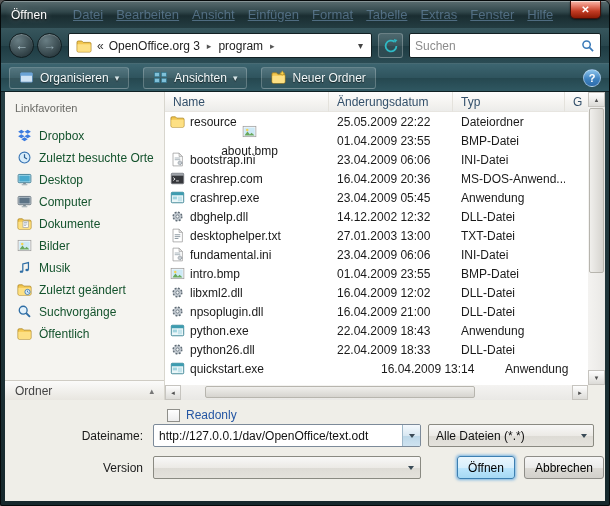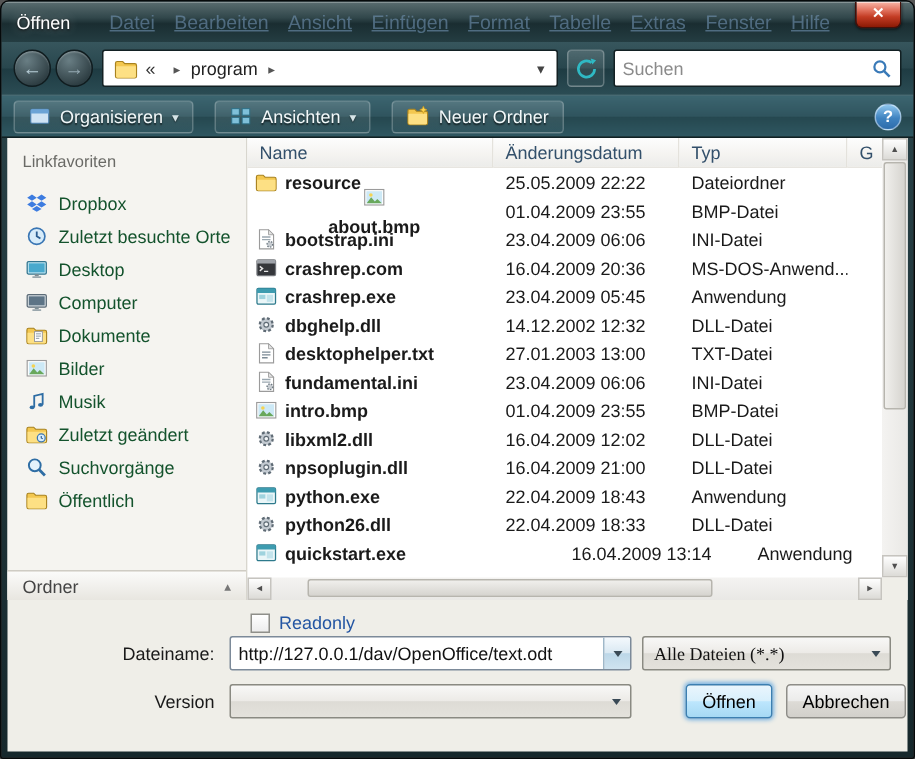--- a/index.html
+++ b/index.html
@@ -122,21 +122,21 @@
   .list-header{ position:absolute; top:0; left:0; right:17px; height:20px; display:flex; }
   .col-h{
     flex:none; height:20px; padding:3px 0 0 8px; font-size:12px; color:#33506b;
     background:linear-gradient(#fdfdfd,#f4f3f0 60%,#ececea);
     border-right:1px solid #e4e2dc; border-bottom:1px solid #e7e5e0;
     white-space:nowrap; overflow:hidden; cursor:pointer;
   }
   .list-body{ position:absolute; top:20px; left:0; right:17px; bottom:15px; overflow:hidden; }
   .frow{ height:19px; display:flex; align-items:center; cursor:pointer; }
   .cell{ flex:none; white-space:nowrap; overflow:hidden; color:#1a1a1a; }
-  .cell.name{ display:flex; align-items:center; gap:5px; padding-left:5px;font-weight:bold; }
+  .cell.name{ display:flex; align-items:center; gap:5px; padding-left:5px; }
   .cell.pad{ padding-left:8px; }
   .f-ico{ width:15px; height:15px; flex:none; }
   .f-ico svg{ width:15px; height:15px; display:block; }
 
   
   .vscroll{
     position:absolute; top:0; right:0; bottom:15px; width:17px;
     background:linear-gradient(90deg,#f4f3f1,#e9e8e5);
   }
   .vs-btn,.hs-btn{
@@ -180,21 +180,20 @@
     font:12px "Liberation Sans",sans-serif; color:#111; background:transparent;
   }
   .combo-btn{
     width:18px; flex:none; display:flex; align-items:center; justify-content:center; cursor:pointer;
     background:linear-gradient(#f4f9fd,#d9e8f2 50%,#bcd7e8 51%,#cfe3f0); border-left:1px solid #9fb8c9;
   }
   .tri{ width:0; height:0; border-left:3.5px solid transparent; border-right:3.5px solid transparent; border-top:4px solid #3a4a56; }
   .combo.gray{
     width:268px; border:1px solid #8a8a82; cursor:pointer;
     background:linear-gradient(#f8f8f7,#eceae6 50%,#dddbd5 51%,#e4e2dc);
-    font-family:Liberation Serif, serif;
   }
   .combo.gray .combo-val{ flex:1; padding:4px 7px 0; color:#111; white-space:nowrap; overflow:hidden; }
   .combo.gray .combo-btn{ background:transparent; border-left:none; }
   .combo.ftype{ width:166px; margin-left:7px; }
 
   .btn{
     height:23px; border-radius:3px; border:1px solid #8e8d88; cursor:pointer;
     background:linear-gradient(#f6f6f6,#ebebea 50%,#dddbd6 51%,#d2d0cb);
     font:12px "Liberation Sans",sans-serif; color:#000; padding:0 10px;
   }
@@ -229,20 +228,21 @@
   <div class="navbar">
     <button class="nav-circle back"><span>←</span></button>
     <button class="nav-circle fwd"><span>→</span></button>
     <div class="breadcrumb">
       <span class="bc-folder"><svg viewBox="0 0 16 16" xmlns="http://www.w3.org/2000/svg">
             <path d="M1 4.2C1 3.5 1.5 3 2.2 3h3.6l1.4 1.4h6.6c.7 0 1.2.5 1.2 1.2v7.2c0 .7-.5 1.2-1.2 1.2H2.2C1.5 14 1 13.5 1 12.8z" fill="#f3c74f" stroke="#a8821f" stroke-width=".8"></path>
             <path d="M1.4 6.2h13.2v6.6c0 .5-.5 1-1 1H2.4c-.6 0-1-.5-1-1z" fill="#fde084"></path>
           </svg></span>
       <span class="bc-prefix">«</span>
       <span class="bc-crumbs">
+          <span class="crumb">OpenOffice.org 3</span>
           <span class="crumb-sep">▸</span>
           <span class="crumb">program</span>
           <span class="crumb-sep">▸</span>
         </span>
       <span class="bc-drop">▾</span>
     </div>
     <button class="refresh">
       <svg viewBox="0 0 16 16">
           <path d="M13.4 8a5.4 5.4 0 1 1-2-4.2" fill="none" stroke="#2fb9c4" stroke-width="1.8"></path>
           <path d="M10.8 1l3.6 1.1-2.5 2.9z" fill="#2fb9c4"></path>

